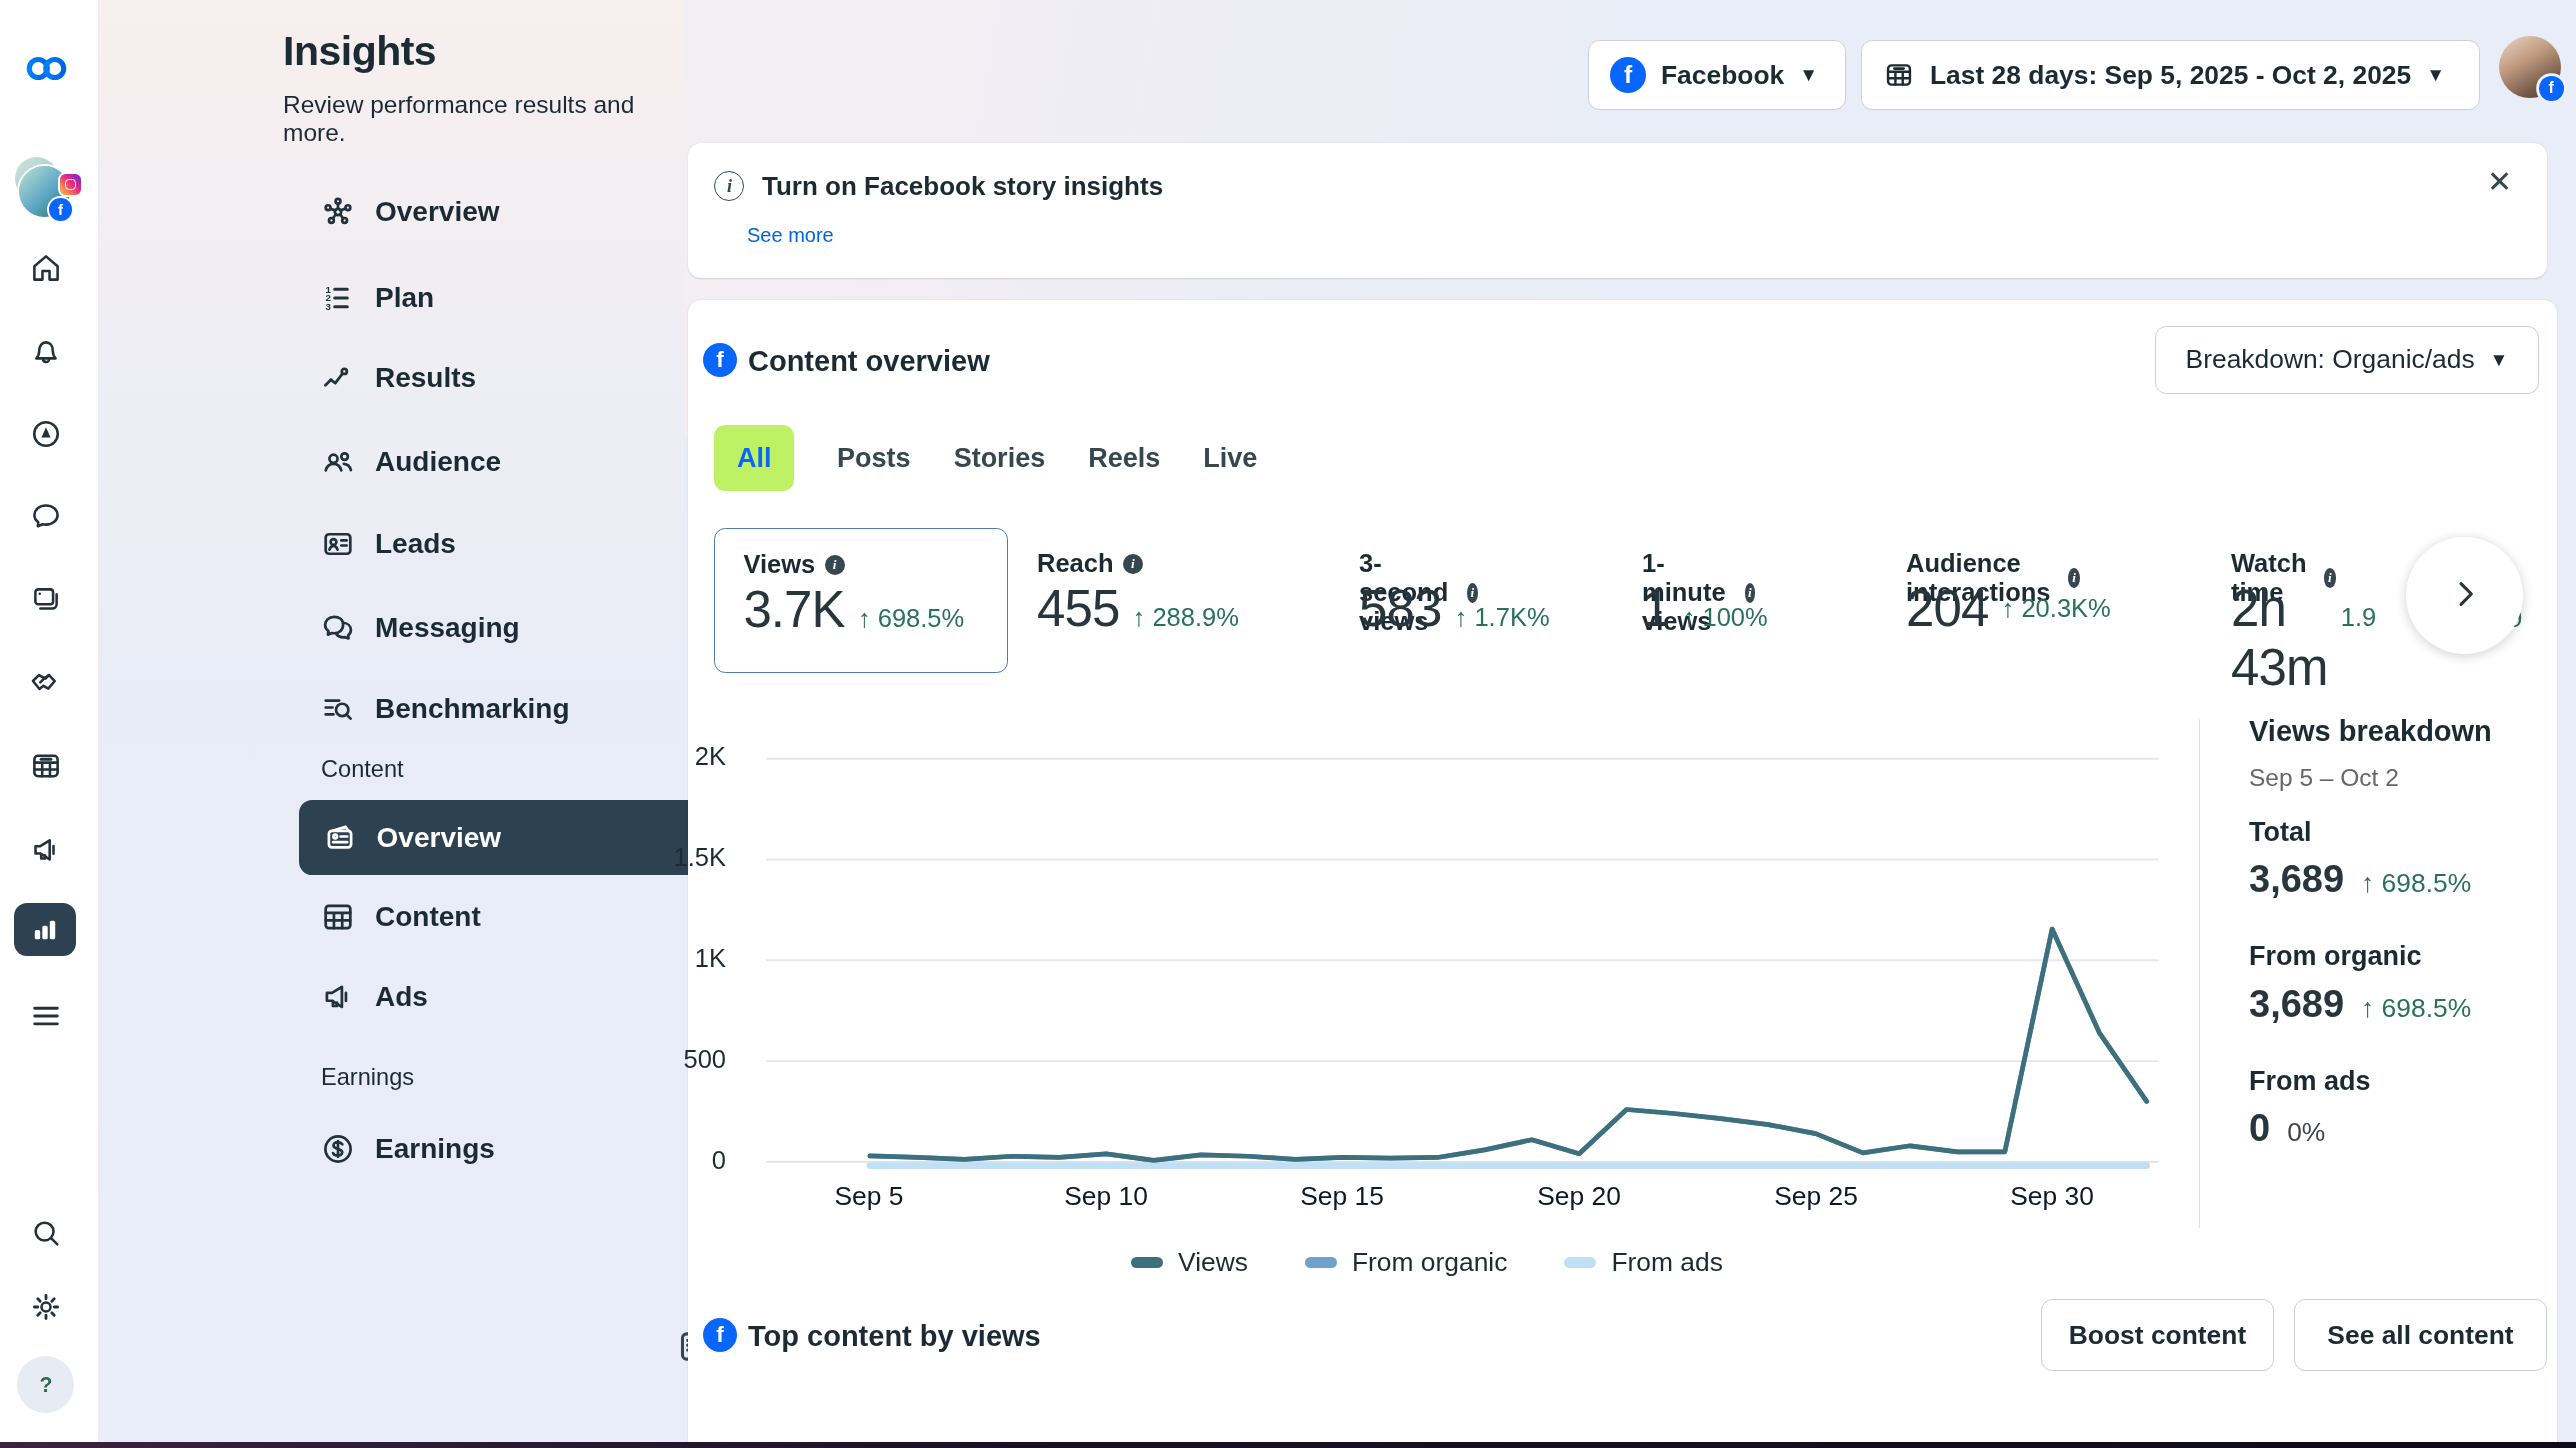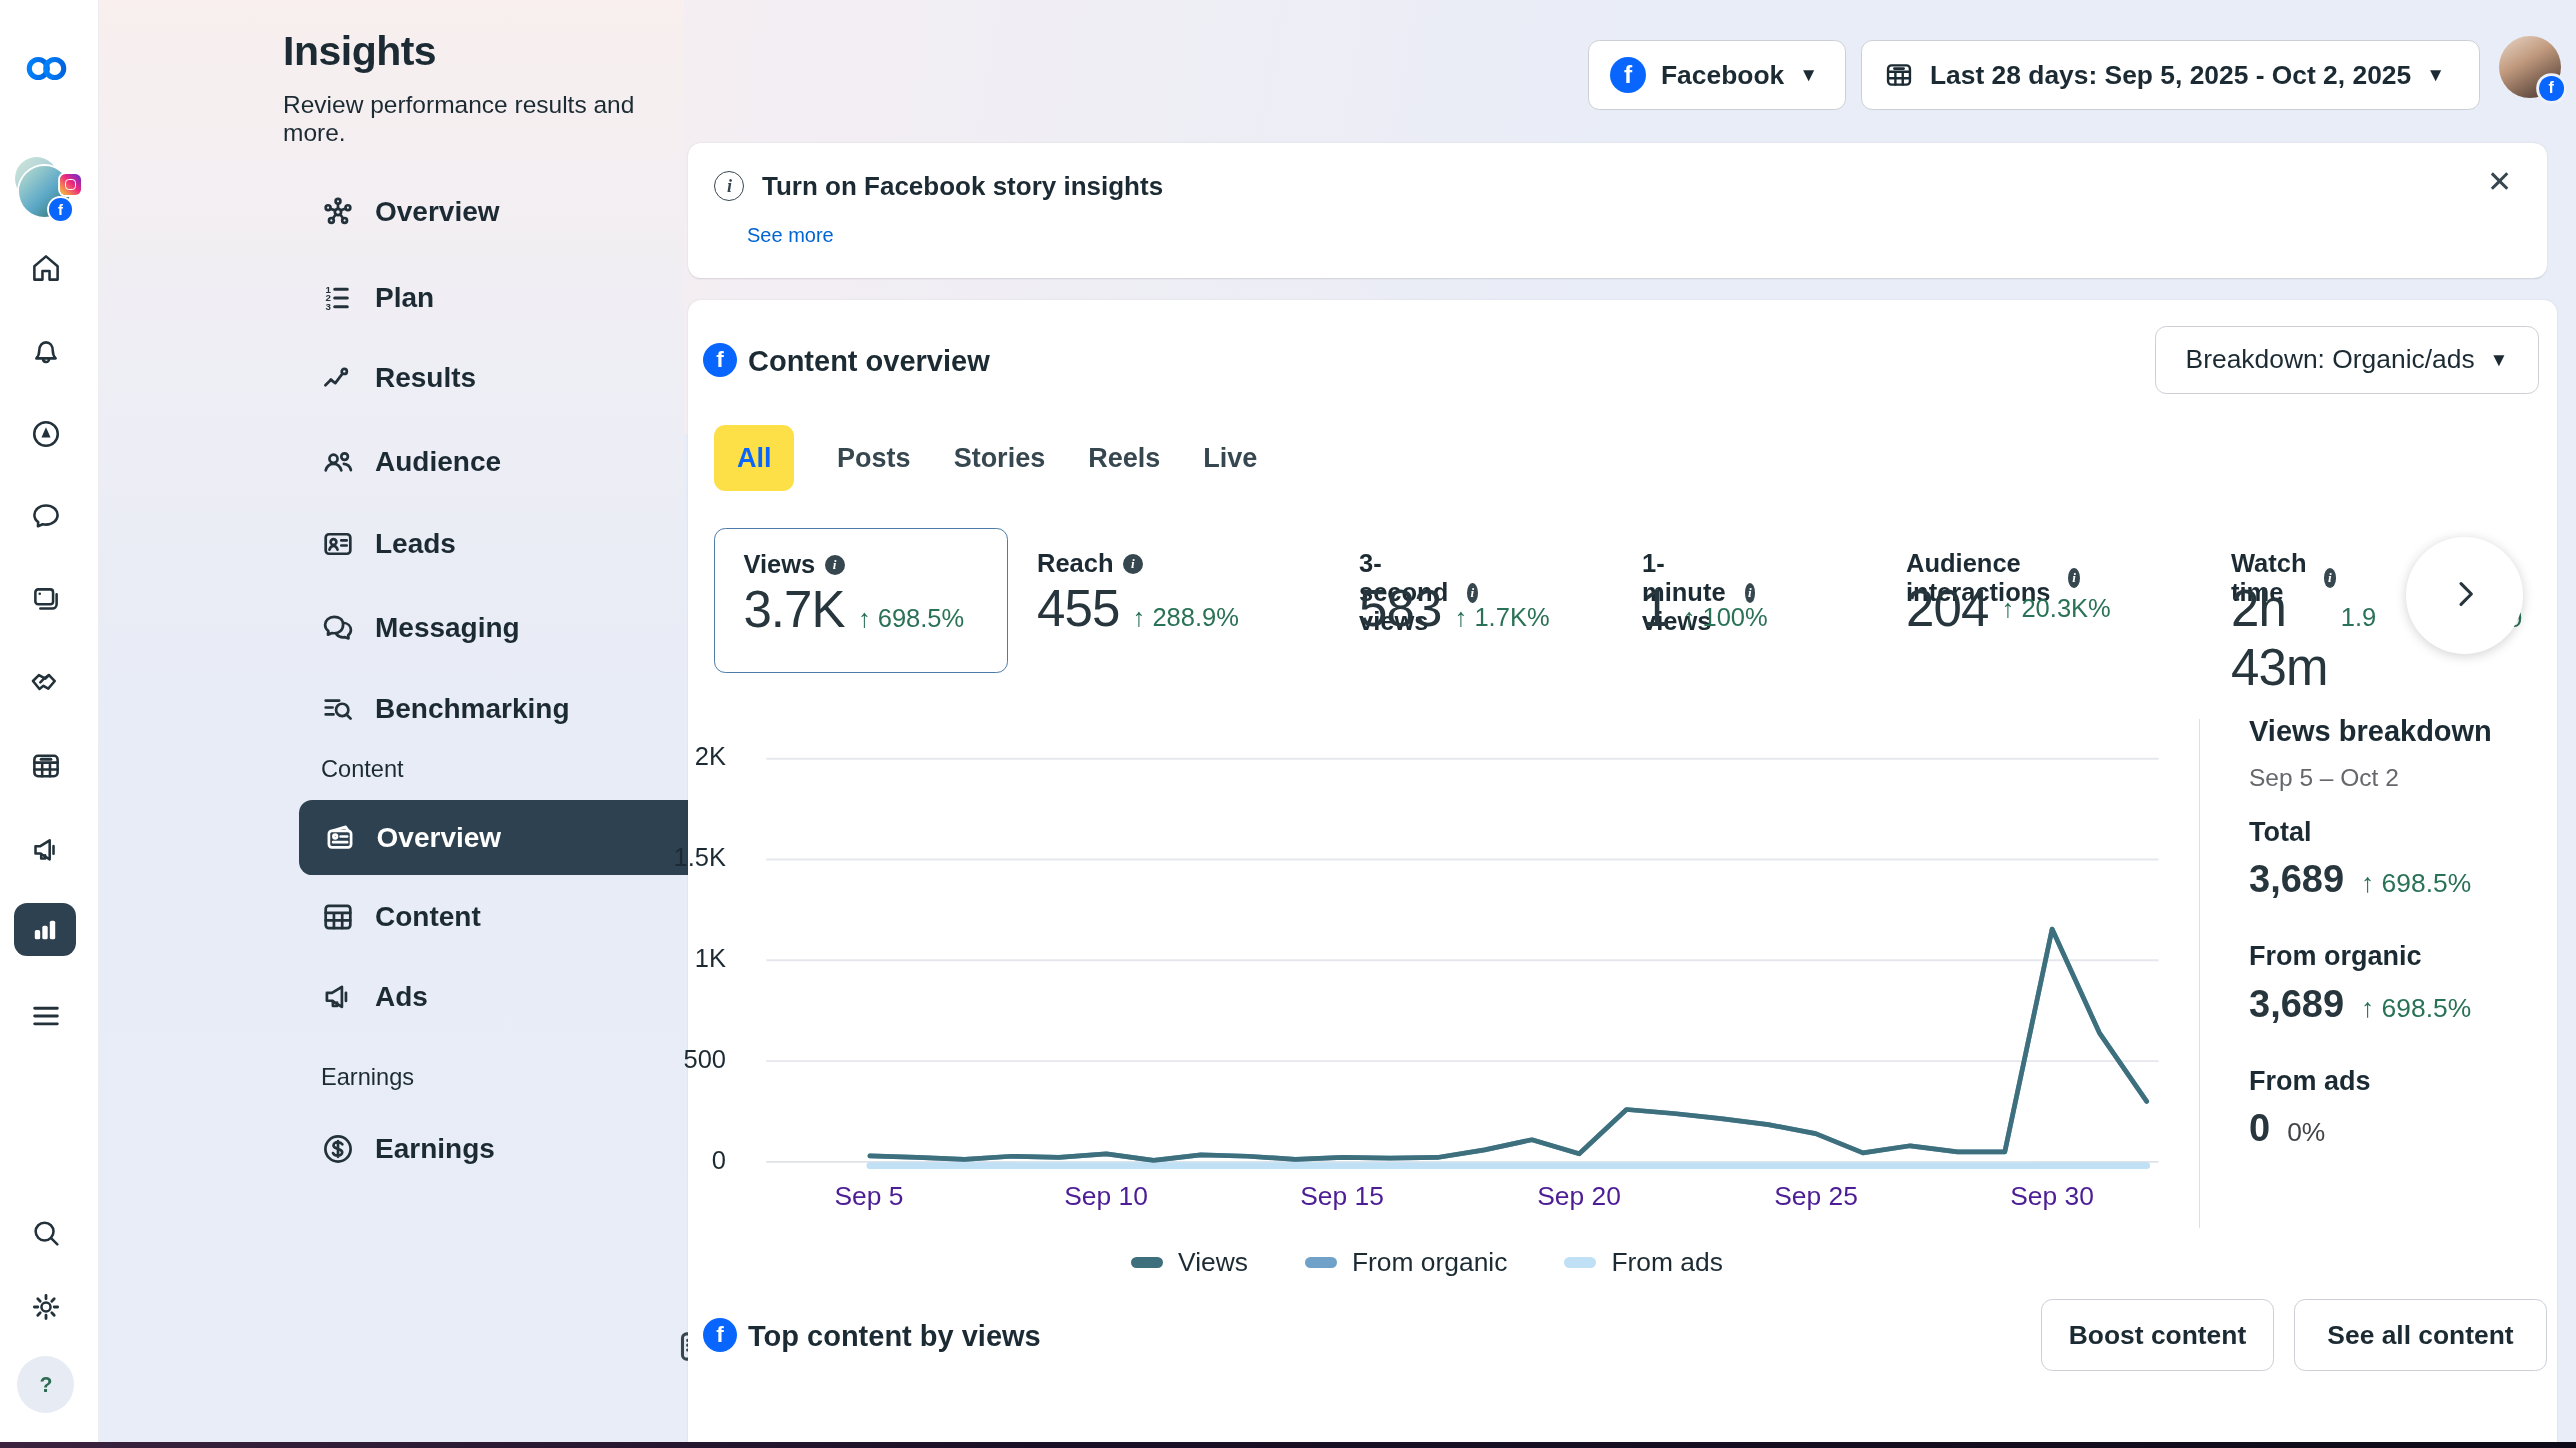--- a/index.html
+++ b/index.html
@@ -35,30 +35,30 @@
   .fb-circle{border-radius:50%;background:#0866ff;color:#fff;display:flex;align-items:center;justify-content:center;font-weight:700;}
   
   .card{background:#fff;border-radius:13.2px;box-shadow:0 0.9px 1.9px rgba(0,0,0,.12);}
   .link{color:#0064d1;}
   .info-dot{display:inline-flex;width:20px;height:20px;border-radius:50%;background:#37474f;color:#fff;
     font-size:13.2px;font-weight:700;align-items:center;justify-content:center;font-family:"Liberation Serif",serif;font-style:italic;}
   .metric-label{font-size:25.5px;font-weight:600;color:#1c2b33;display:flex;align-items:center;gap:9.4px;}
   .metric-value{font-size:51px;font-weight:500;letter-spacing:-0.9px;color:#27353c;}
   .delta{font-size:25.5px;color:#2a7257;white-space:nowrap;}
   .tick-y{width:104px;text-align:right;font-size:25.5px;color:#1c2b33;}
-  .tick-x{width:132px;text-align:center;font-size:26.4px;color:#4c1d95;}
+  .tick-x{width:132px;text-align:center;font-size:26.4px;color:#0f172a;}
   .legend-row{display:flex;align-items:center;gap:57px;}
   .legend-item{display:flex;align-items:center;gap:15px;font-size:26.4px;color:#1c2b33;}
   .legend-swatch{width:32px;height:10.4px;border-radius:5.7px;}
   .vb-label{font-size:27px;font-weight:700;color:#1c2b33;}
   .vb-value{font-size:38px;font-weight:700;color:#27353c;}
   .btn{height:72px;background:#fff;border:0.9px solid #ccd0d5;border-radius:11.3px;display:flex;align-items:center;justify-content:center;
     font-size:26.4px;font-weight:600;color:#1c2b33;box-sizing:border-box;}
   .tab{font-size:27px;font-weight:600;color:#37474f;}
-  .tab.active{background:#fde047;color:#0866ff;padding:0 22.6px;height:66px;display:flex;align-items:center;border-radius:11.3px;}
+  .tab.active{background:#bef264;color:#0866ff;padding:0 22.6px;height:66px;display:flex;align-items:center;border-radius:11.3px;}
   .urlbar{background:#202124;color:#e8eaed;font-size:22px;line-height:44px;padding-left:9.4px;border-top-right-radius:5.7px;white-space:nowrap;overflow:hidden;}
 </style>
 </head>
 <body>
 
 <div id="app">
   <div class="abs bg-tint"></div>
 
   <div class="abs sidebar">
     <div class="abs page-title">Insights</div>

